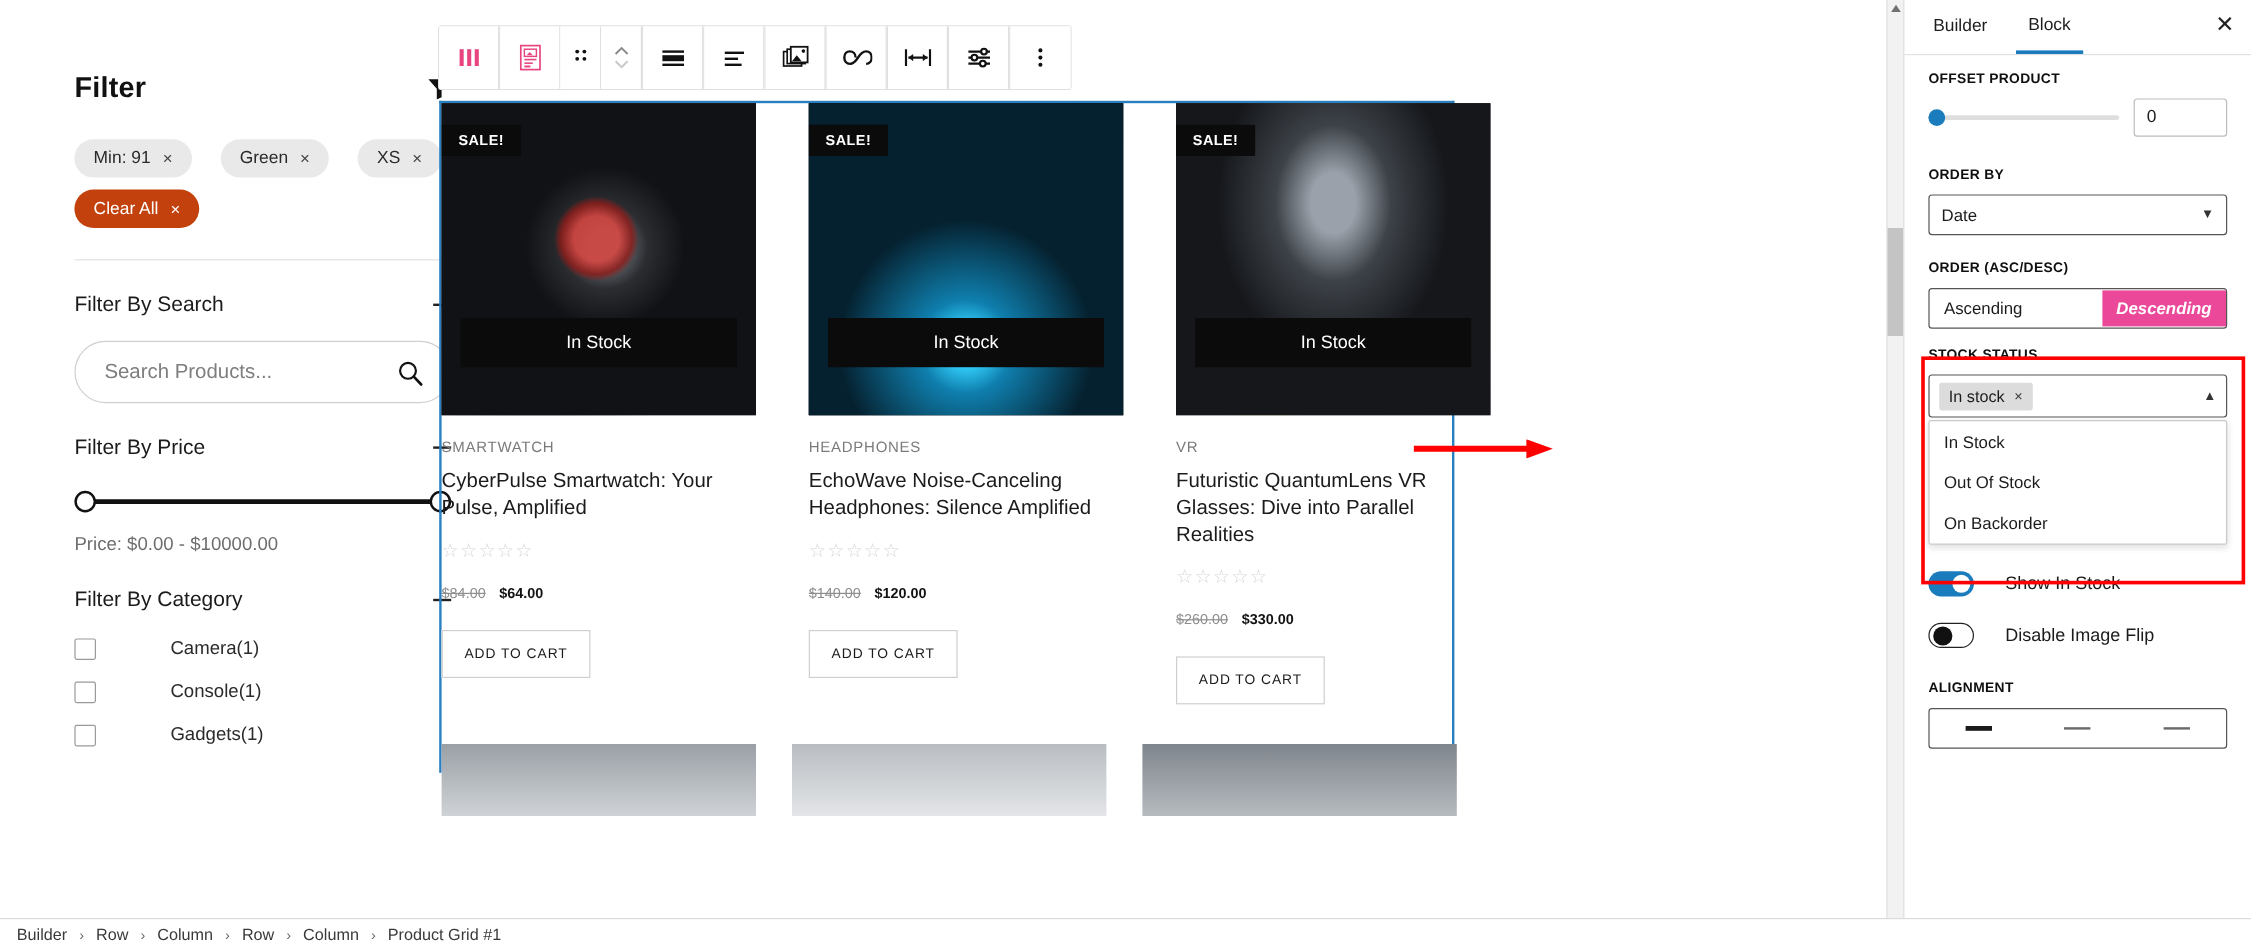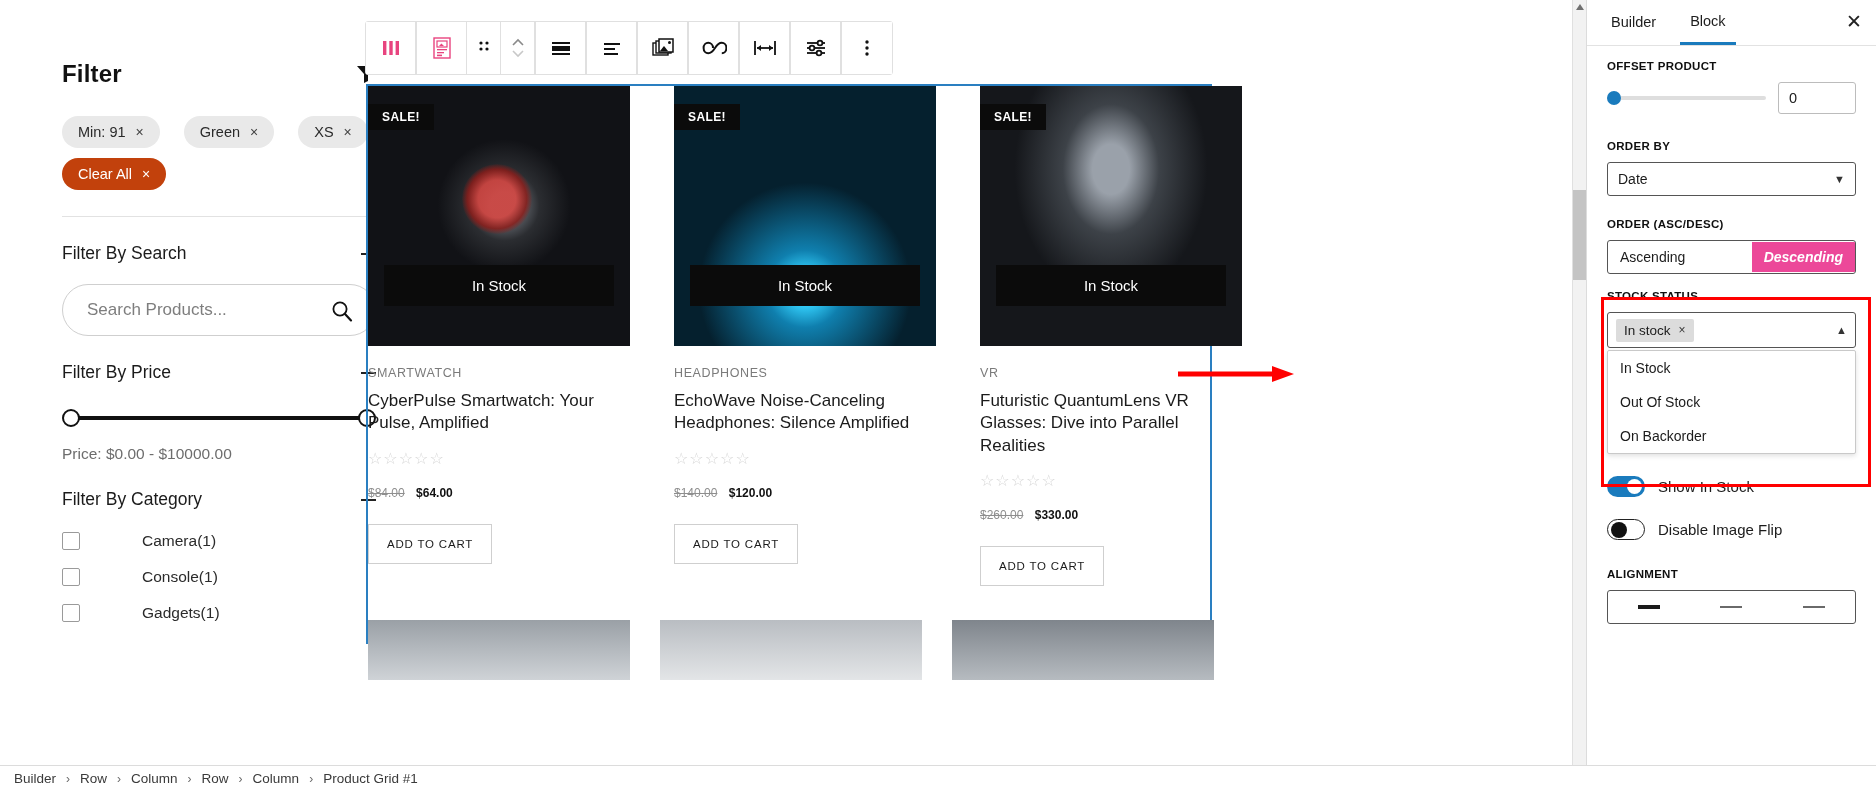--- a/index.html
+++ b/index.html
@@ -175,21 +175,21 @@
     background:#dcdcdc; border-radius:2px; padding: 4px 8px; font-size: 13.5px; color:#1b1b1b;
     display:flex; align-items:center; gap:8px;
   }
   .ms-tag .x { font-size: 12px; color:#3a3a3a; }
   .ms-menu {
     margin-top: 2px; border:1px solid #c9c9c9; background:#fff; border-radius:2px;
     box-shadow: 0 2px 5px rgba(0,0,0,.12);
   }
   .ms-opt { font-size: 14px; color:#1b1b1b; padding: 9px 12px; cursor:pointer; }
 
-  .toggle-row { display:flex; align-items:center; gap: 13px; margin-top: 22px; }
+  .toggle-row { display:flex; align-items:center; gap: 26px; margin-top: 22px; }
   .tgl { width: 38px; height: 21px; border-radius: 999px; position:relative; flex: none; cursor:pointer; }
   .tgl.on { background:#1a7bbd; }
   .tgl.off { background:#fff; border:1px solid #222; }
   .tgl .dot { position:absolute; top: 3px; width: 15px; height: 15px; border-radius:50%; }
   .tgl.on .dot { right: 3px; background:#fff; }
   .tgl.off .dot { left: 3px; background:#111; top:2px; width:16px;height:16px; }
   .tgl-label { font-size: 15px; color:#1b1b1b; }
 
   .align-label { margin-top: 28px; font-size: 11.5px; font-weight:700; letter-spacing:.3px; color:#0f0f0f; }
   .align-box { margin-top: 10px; height: 34px; border:1px solid #555; border-radius:3px; display:flex; align-items:center; }

